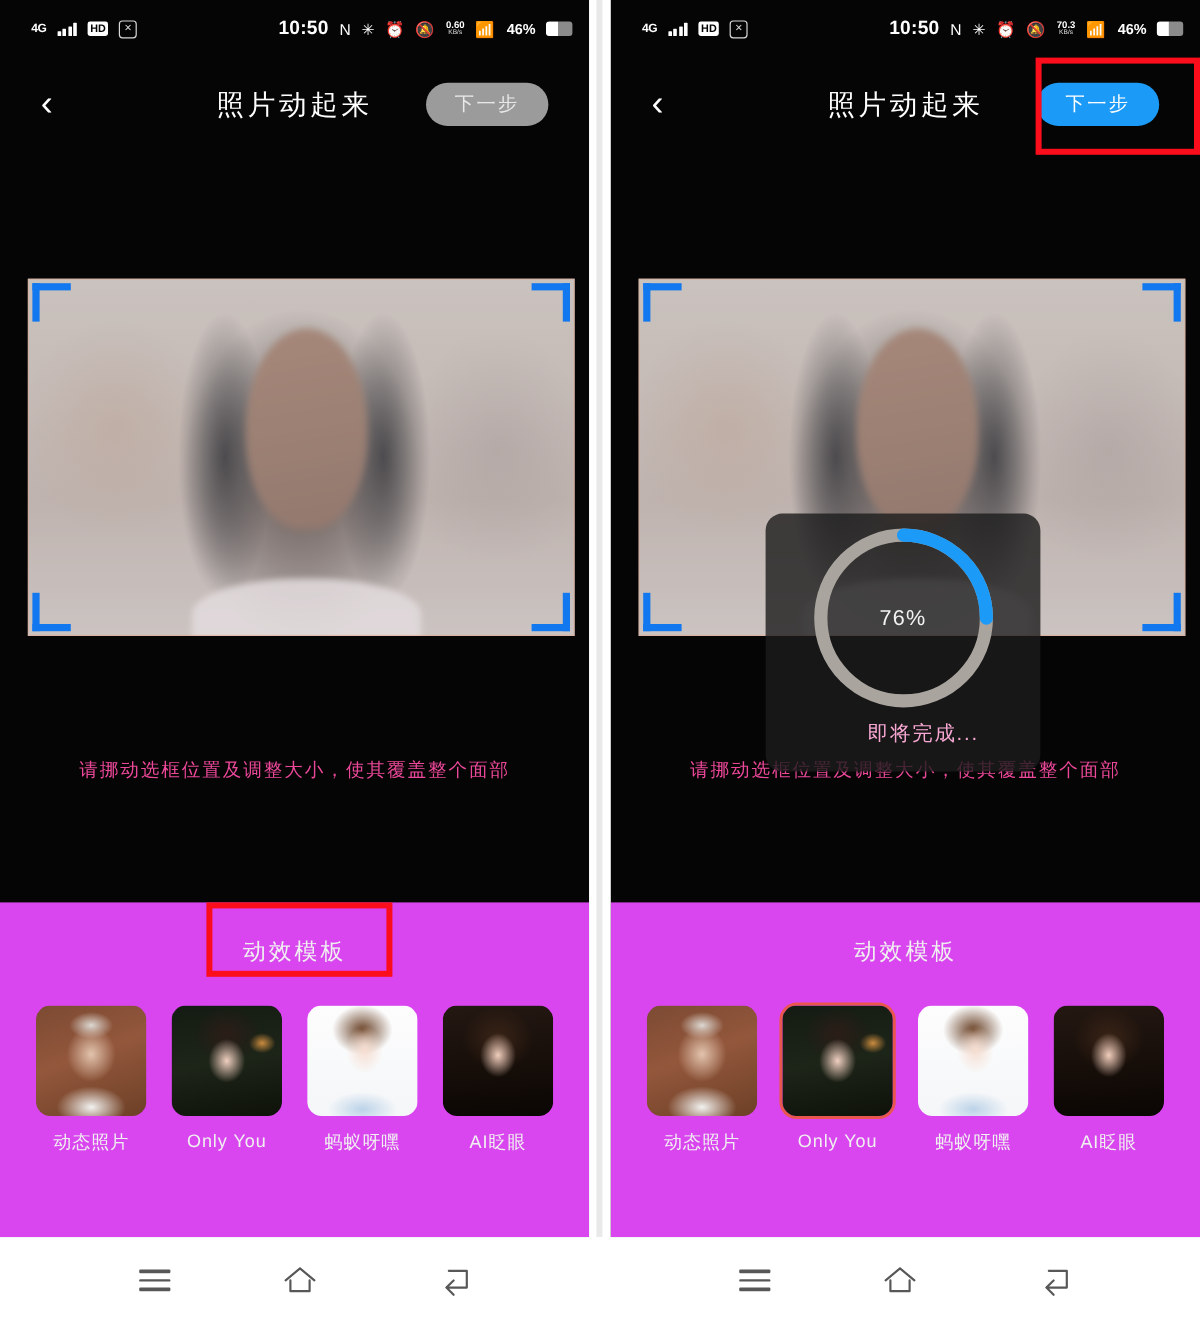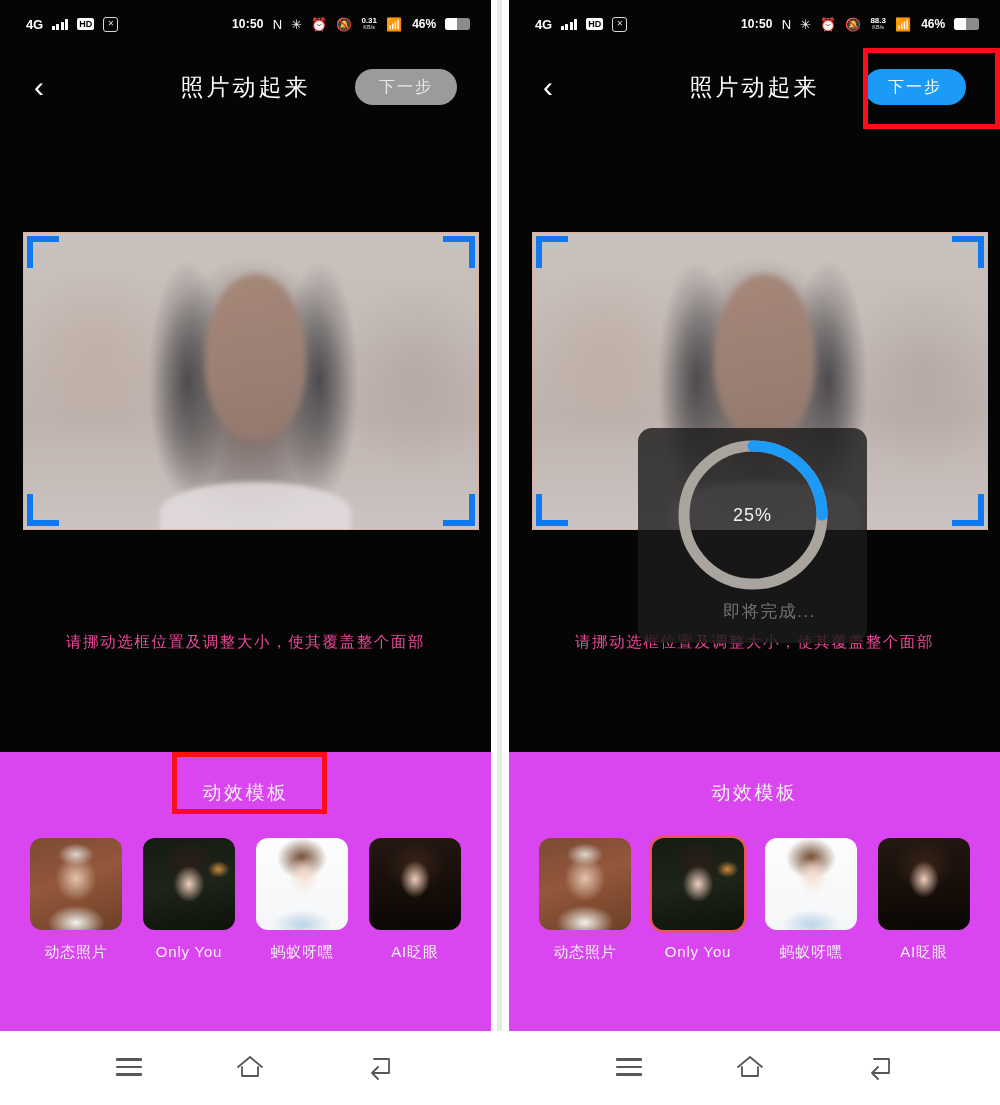--- a/index.html
+++ b/index.html
@@ -27,35 +27,35 @@
     background: #e9e9e9;
   }
 
   
   .statusbar {
     position: relative; height: 48px; width: 100%;
     display: flex; align-items: center; color: #fff;
   }
   .sb-left { position: absolute; left: 26px; display: flex; align-items: center; gap: 9px; }
   .sb-right { position: absolute; left: 232px; right: 14px; display: flex; align-items: center; gap: 9px; }
-  .sig-4g { font-size: 13px; font-weight: bold; letter-spacing: -.3px; }
+  .sig-4g { font-size: 10px; font-weight: bold; letter-spacing: -.3px; }
   .bars { display: inline-flex; align-items: flex-end; gap: 1.5px; height: 11px; }
   .bars i { display: block; width: 3px; background: #fff; border-radius: .5px; }
   .bars i:nth-child(1){height:4px}.bars i:nth-child(2){height:6px}
   .bars i:nth-child(3){height:8px}.bars i:nth-child(4){height:11px}
   .hd-badge {
     font-size: 9px; font-weight: bold; background: #fff; color: #000;
     border-radius: 2px; padding: 0px 2px; line-height: 12px;
   }
   .boxicon {
     width: 15px; height: 15px; border: 1.4px solid #d8d8d8; border-radius: 3px;
     display: flex; align-items: center; justify-content: center;
     font-size: 8px; color: #d8d8d8; line-height: 1;
   }
-  .sb-time { font-size: 12px; font-weight: bold; letter-spacing: .2px; }
+  .sb-time { font-size: 16px; font-weight: bold; letter-spacing: .2px; }
   .sb-ico { font-size: 13px; line-height: 1; display: inline-block; }
   .kbps { display: flex; flex-direction: column; align-items: center; line-height: 1; }
   .kbps b { font-size: 8px; font-weight: bold; }
   .kbps s { font-size: 5.5px; text-decoration: none; opacity: .85; }
   .sb-pct { font-size: 12px; font-weight: bold; margin-left: 1px; }
   .battery {
     position: relative; width: 25px; height: 12px; border-radius: 2.5px;
     background: #8b8b8b; overflow: hidden;
   }
   .battery::after {
@@ -144,21 +144,21 @@
     background: rgba(28,28,28,.80); border-radius: 14px;
     display: flex; flex-direction: column; align-items: center;
   }
   .ring { position: relative; width: 162px; height: 162px; margin-top: 6px; }
   .ring svg { display: block; transform: rotate(-90deg); }
   .ring-pct {
     position: absolute; inset: 0; display: flex; align-items: center; justify-content: center;
     color: #f2f2f2; font-size: 18px; letter-spacing: 1px;
   }
   .loading-label {
-    margin-top: 4px; color: #737373; font-size: 17px; letter-spacing: 1.5px; margin-left: 34px;
+    margin-top: 4px; color: #f9a8d4; font-size: 17px; letter-spacing: 1.5px; margin-left: 34px;
   }
 
   
   .tpl-panel {
     position: absolute; left: 0; right: 0; top: 752px; bottom: 0;
     background: #d946ef;
   }
   .tpl-header {
     text-align: center; color: #f0f0f0; font-size: 19px;
     letter-spacing: 2.5px; padding-top: 28px;
@@ -236,21 +236,21 @@
         <span class="hd-badge">HD</span>
         <span class="boxicon">✕</span>
       </div>
       <div class="sb-right">
         <span class="sb-time">10:50</span>
         <span class="sb-ico">N</span>
         <span class="sb-ico">✳</span>
         <span class="sb-ico">⏰</span>
         <span class="sb-ico">🔕</span>
         <span class="kbps">
-          <b>0.31</b>
+          <b>0.60</b>
           <s>KB/s</s>
         </span>
         <span class="sb-ico">📶</span>
         <span class="sb-pct">46%</span>
         <span class="battery">
             <i style="width:46%"></i>
           </span>
       </div>
     </div>
 
@@ -318,21 +318,21 @@
         <span class="hd-badge">HD</span>
         <span class="boxicon">✕</span>
       </div>
       <div class="sb-right">
         <span class="sb-time">10:50</span>
         <span class="sb-ico">N</span>
         <span class="sb-ico">✳</span>
         <span class="sb-ico">⏰</span>
         <span class="sb-ico">🔕</span>
         <span class="kbps">
-          <b>88.3</b>
+          <b>70.3</b>
           <s>KB/s</s>
         </span>
         <span class="sb-ico">📶</span>
         <span class="sb-pct">46%</span>
         <span class="battery">
             <i style="width:46%"></i>
           </span>
       </div>
     </div>
 
@@ -359,21 +359,21 @@
     </div>
 
     <div class="hint-text">请挪动选框位置及调整大小，使其覆盖整个面部</div>
 
     <div class="loading-card">
       <div class="ring">
         <svg width="162" height="162" viewBox="0 0 162 162">
           <circle cx="81" cy="81" r="69" fill="none" stroke="#a9a49e" stroke-width="11" stroke-linecap="round"></circle>
           <circle id="arc" cx="81" cy="81" r="69" fill="none" stroke="#1b9af7" stroke-width="11" stroke-linecap="round" stroke-dasharray="433.5" stroke-dashoffset="325.2"></circle>
         </svg>
-        <div class="ring-pct">25%</div>
+        <div class="ring-pct">76%</div>
       </div>
       <div class="loading-label">即将完成...</div>
     </div>
 
     <div class="tpl-panel">
       <div class="tpl-header">动效模板</div>
       <div class="tpl-row">
         <div class="tpl-item">
           <div class="tpl-thumb th-a"></div>
           <div class="tpl-label">动态照片</div>

